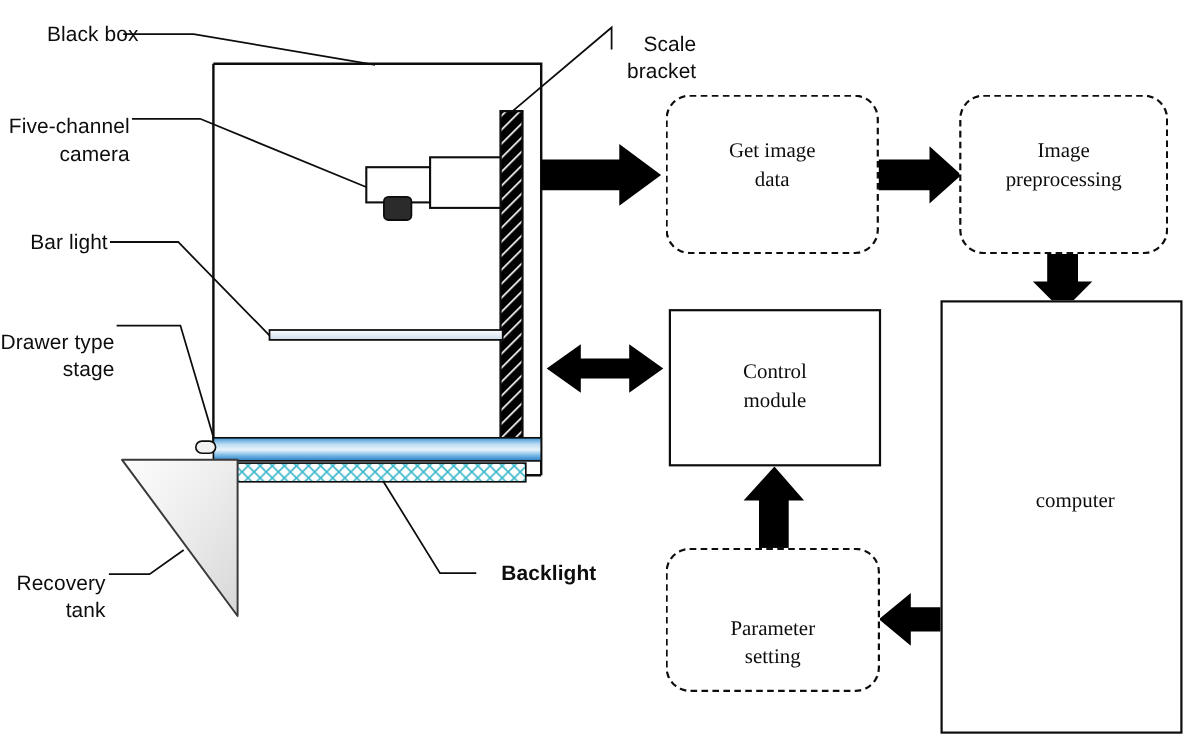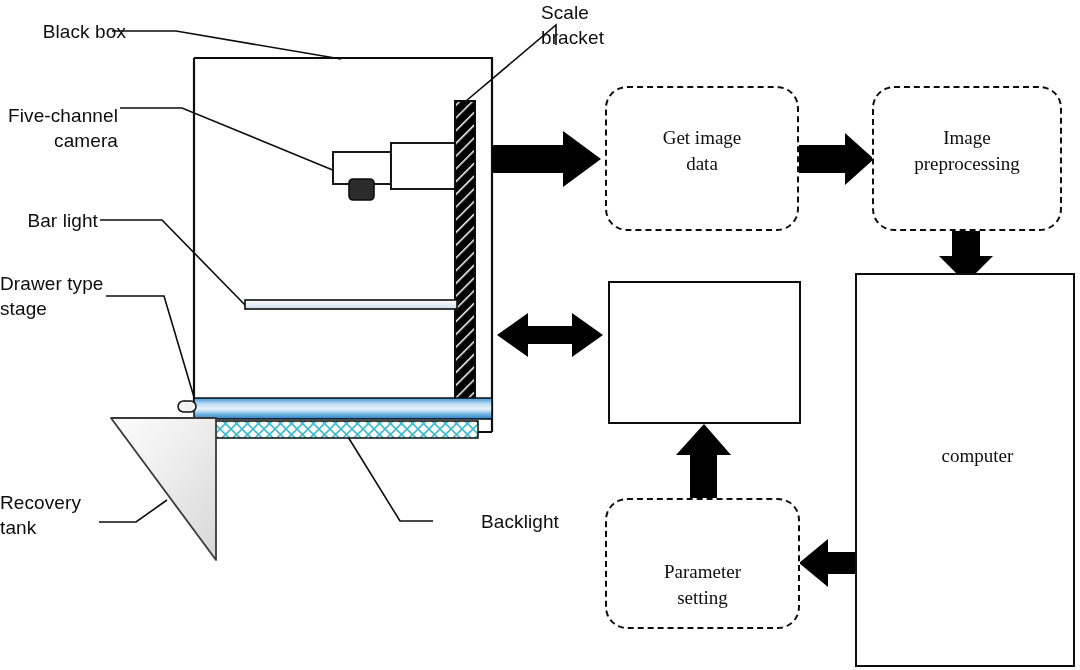--- a/index.html
+++ b/index.html
@@ -27,22 +27,22 @@
   .lbl {
     position: absolute;
     color: #0d0d0d;
     font-size: 19px;
     line-height: 25px;
     font-family: "Liberation Sans", sans-serif;
     white-space: pre-line;
     letter-spacing: 0.1px;
   }
   .lbl.right  { text-align: right; }
-  .lbl.center { text-align: left; }
-  .lbl.left   { text-align: right; }
+  .lbl.center { text-align: right; margin-top: 28px; }
+  .lbl.left   { text-align: center; font-weight: bold; }
 
   .node-text {
     position: absolute;
     color: #0d0d0d;
     font-size: 19px;
     line-height: 26px;
     text-align: center;
     white-space: pre-line;
     font-family: Liberation Serif, serif;
   }
@@ -163,20 +163,22 @@
 
   <div class="node-box dashed" style="left:605px; top:86px; width:194px; height:145px;"></div>
   <div class="node-text" style="left:605px; top:125px; width:194px;">Get image
 data</div>
 
   <div class="node-box dashed" style="left:872px; top:86px; width:190px; height:145px;"></div>
   <div class="node-text" style="left:872px; top:125px; width:190px;">Image
 preprocessing</div>
 
   <div class="node-box solid" style="left:608px; top:281px; width:193px; height:143px;"></div>
+  <div class="node-text" style="left:608px; top:326px; width:193px;">Control
+module</div>
 
   <div class="node-box dashed" style="left:605px; top:498px; width:195px; height:131px;"></div>
   <div class="node-text" style="left:605px; top:559px; width:195px;">Parameter
 setting</div>
 
   <div class="node-box solid" style="left:855px; top:273px; width:220px; height:394px;"></div>
   <div class="node-text" style="left:855px; top:443px; width:245px;">computer</div>
 
   <div class="lbl right" style="left:16px;   top:19px;  width:110px;">Black box</div>
 

